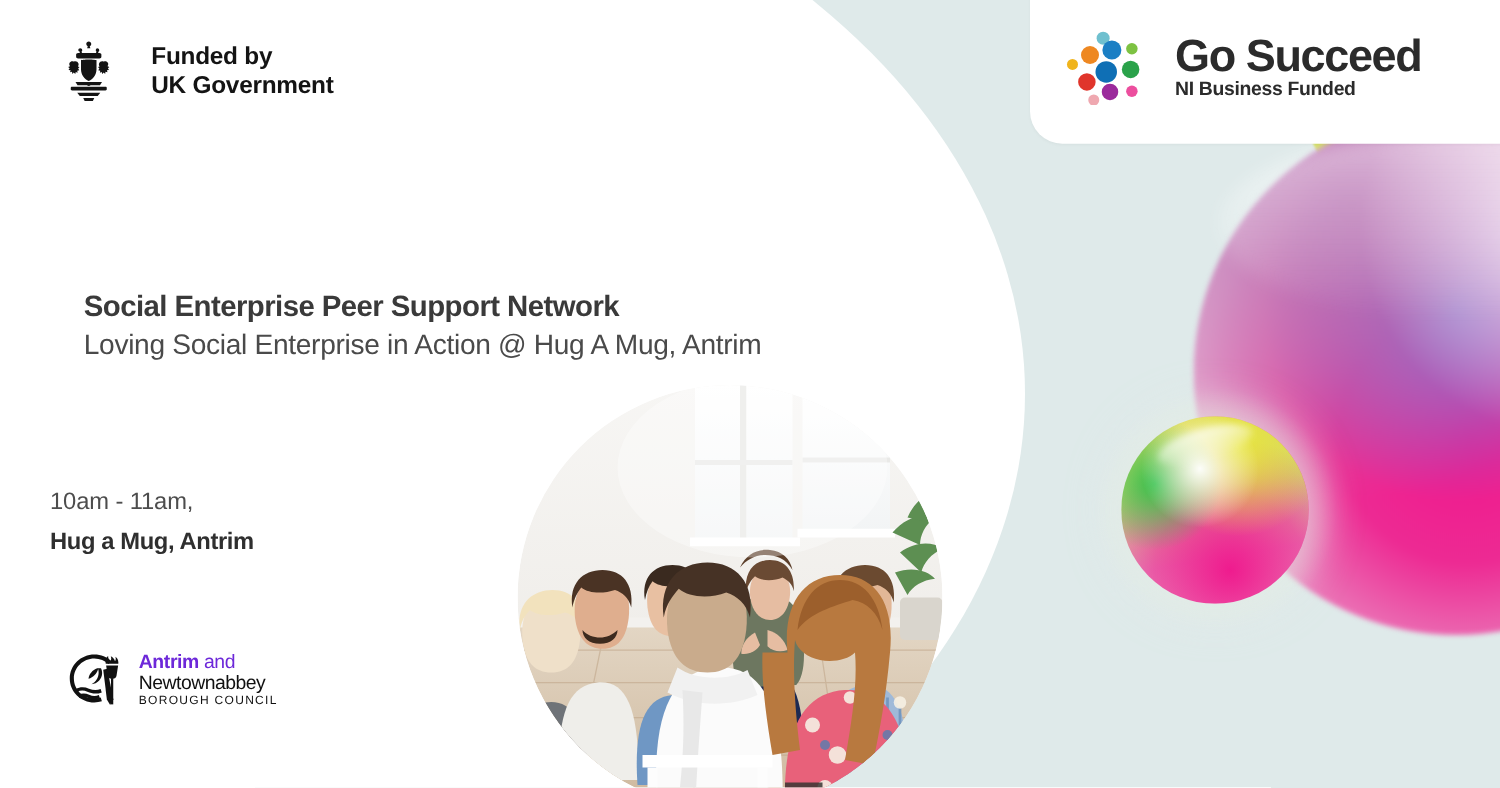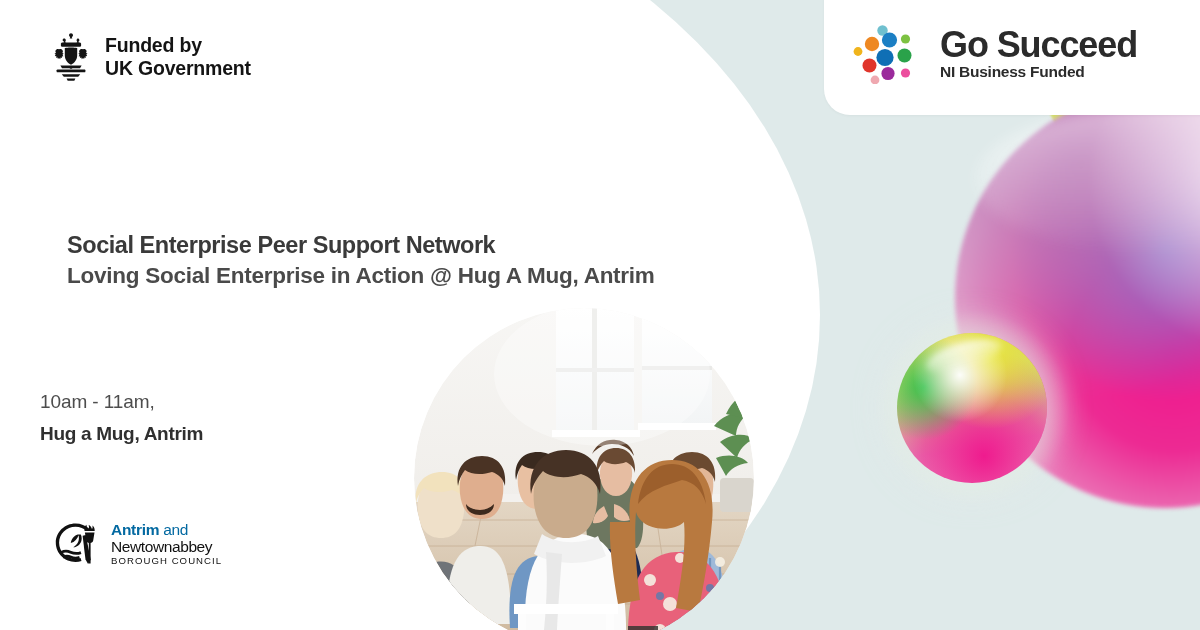--- a/index.html
+++ b/index.html
@@ -124,52 +124,52 @@
   }
   .gs-sub {
     font-size:15.5px; font-weight:bold; letter-spacing:-0.25px;
     color:#2b2b2b; line-height:1.0; white-space:nowrap;
   }
 
   
   .ukgov {
     position:absolute;
     left:48px; top:31px;
-    display:flex; align-items:center; gap:11px;
+    display:flex; align-items:center; gap:27px;
   }
   .ukgov-crest { width:46px; height:52px; flex:0 0 auto; }
   .ukgov-text {
     font-size:19.5px; font-weight:bold; color:#141414;
     line-height:1.16; letter-spacing:-0.2px; white-space:nowrap;
   }
 
   
   .headline { position:absolute; left:39px; top:231px;margin-left:28px; }
   .headline-main {
     font-size:23.5px; font-weight:bold; color:#3a3a3a;
     letter-spacing:-0.45px; line-height:1.26; white-space:nowrap;
   }
   .headline-sub {
-    font-size:22.5px; font-weight:700; color:#4a4a4a;
+    font-size:22.5px; font-weight:400; color:#4a4a4a;
     letter-spacing:-0.25px; line-height:1.3; white-space:nowrap;
   }
 
   
   .details { position:absolute; left:40px; top:386px; }
   .details-line {
     font-size:19px; font-weight:400; color:#4d4d4d;
     line-height:1.68; letter-spacing:-0.1px; white-space:nowrap;
   }
   .details-line.is-bold { font-weight:bold; color:#2f2f2f; letter-spacing:-0.3px; }
 
   
   .council { position:absolute; left:52px; top:516px; display:flex; align-items:center; gap:7px; }
   .council-mark { width:52px; height:56px; flex:0 0 auto; }
   .council-words { display:flex; flex-direction:column; line-height:1; }
-  .council-l1 { font-size:15.5px; color:#0369a1; letter-spacing:-0.3px; white-space:nowrap; }
+  .council-l1 { font-size:15.5px; color:#6d28d9; letter-spacing:-0.3px; white-space:nowrap; }
   .council-l1 b { font-weight:bold; }
   .council-l1 i { font-style:normal; font-weight:400; }
   .council-l2 { font-size:15.5px; font-weight:normal; color:#111; letter-spacing:-0.4px; margin-top:1px; white-space:nowrap; }
   .council-l3 { font-size:9.6px; font-weight:400; color:#111; letter-spacing:1.05px; margin-top:2px; white-space:nowrap;text-align:center; }
 
   
   .photo {
     position:absolute;
     left:414px; top:308px;
     width:340px; height:340px;

